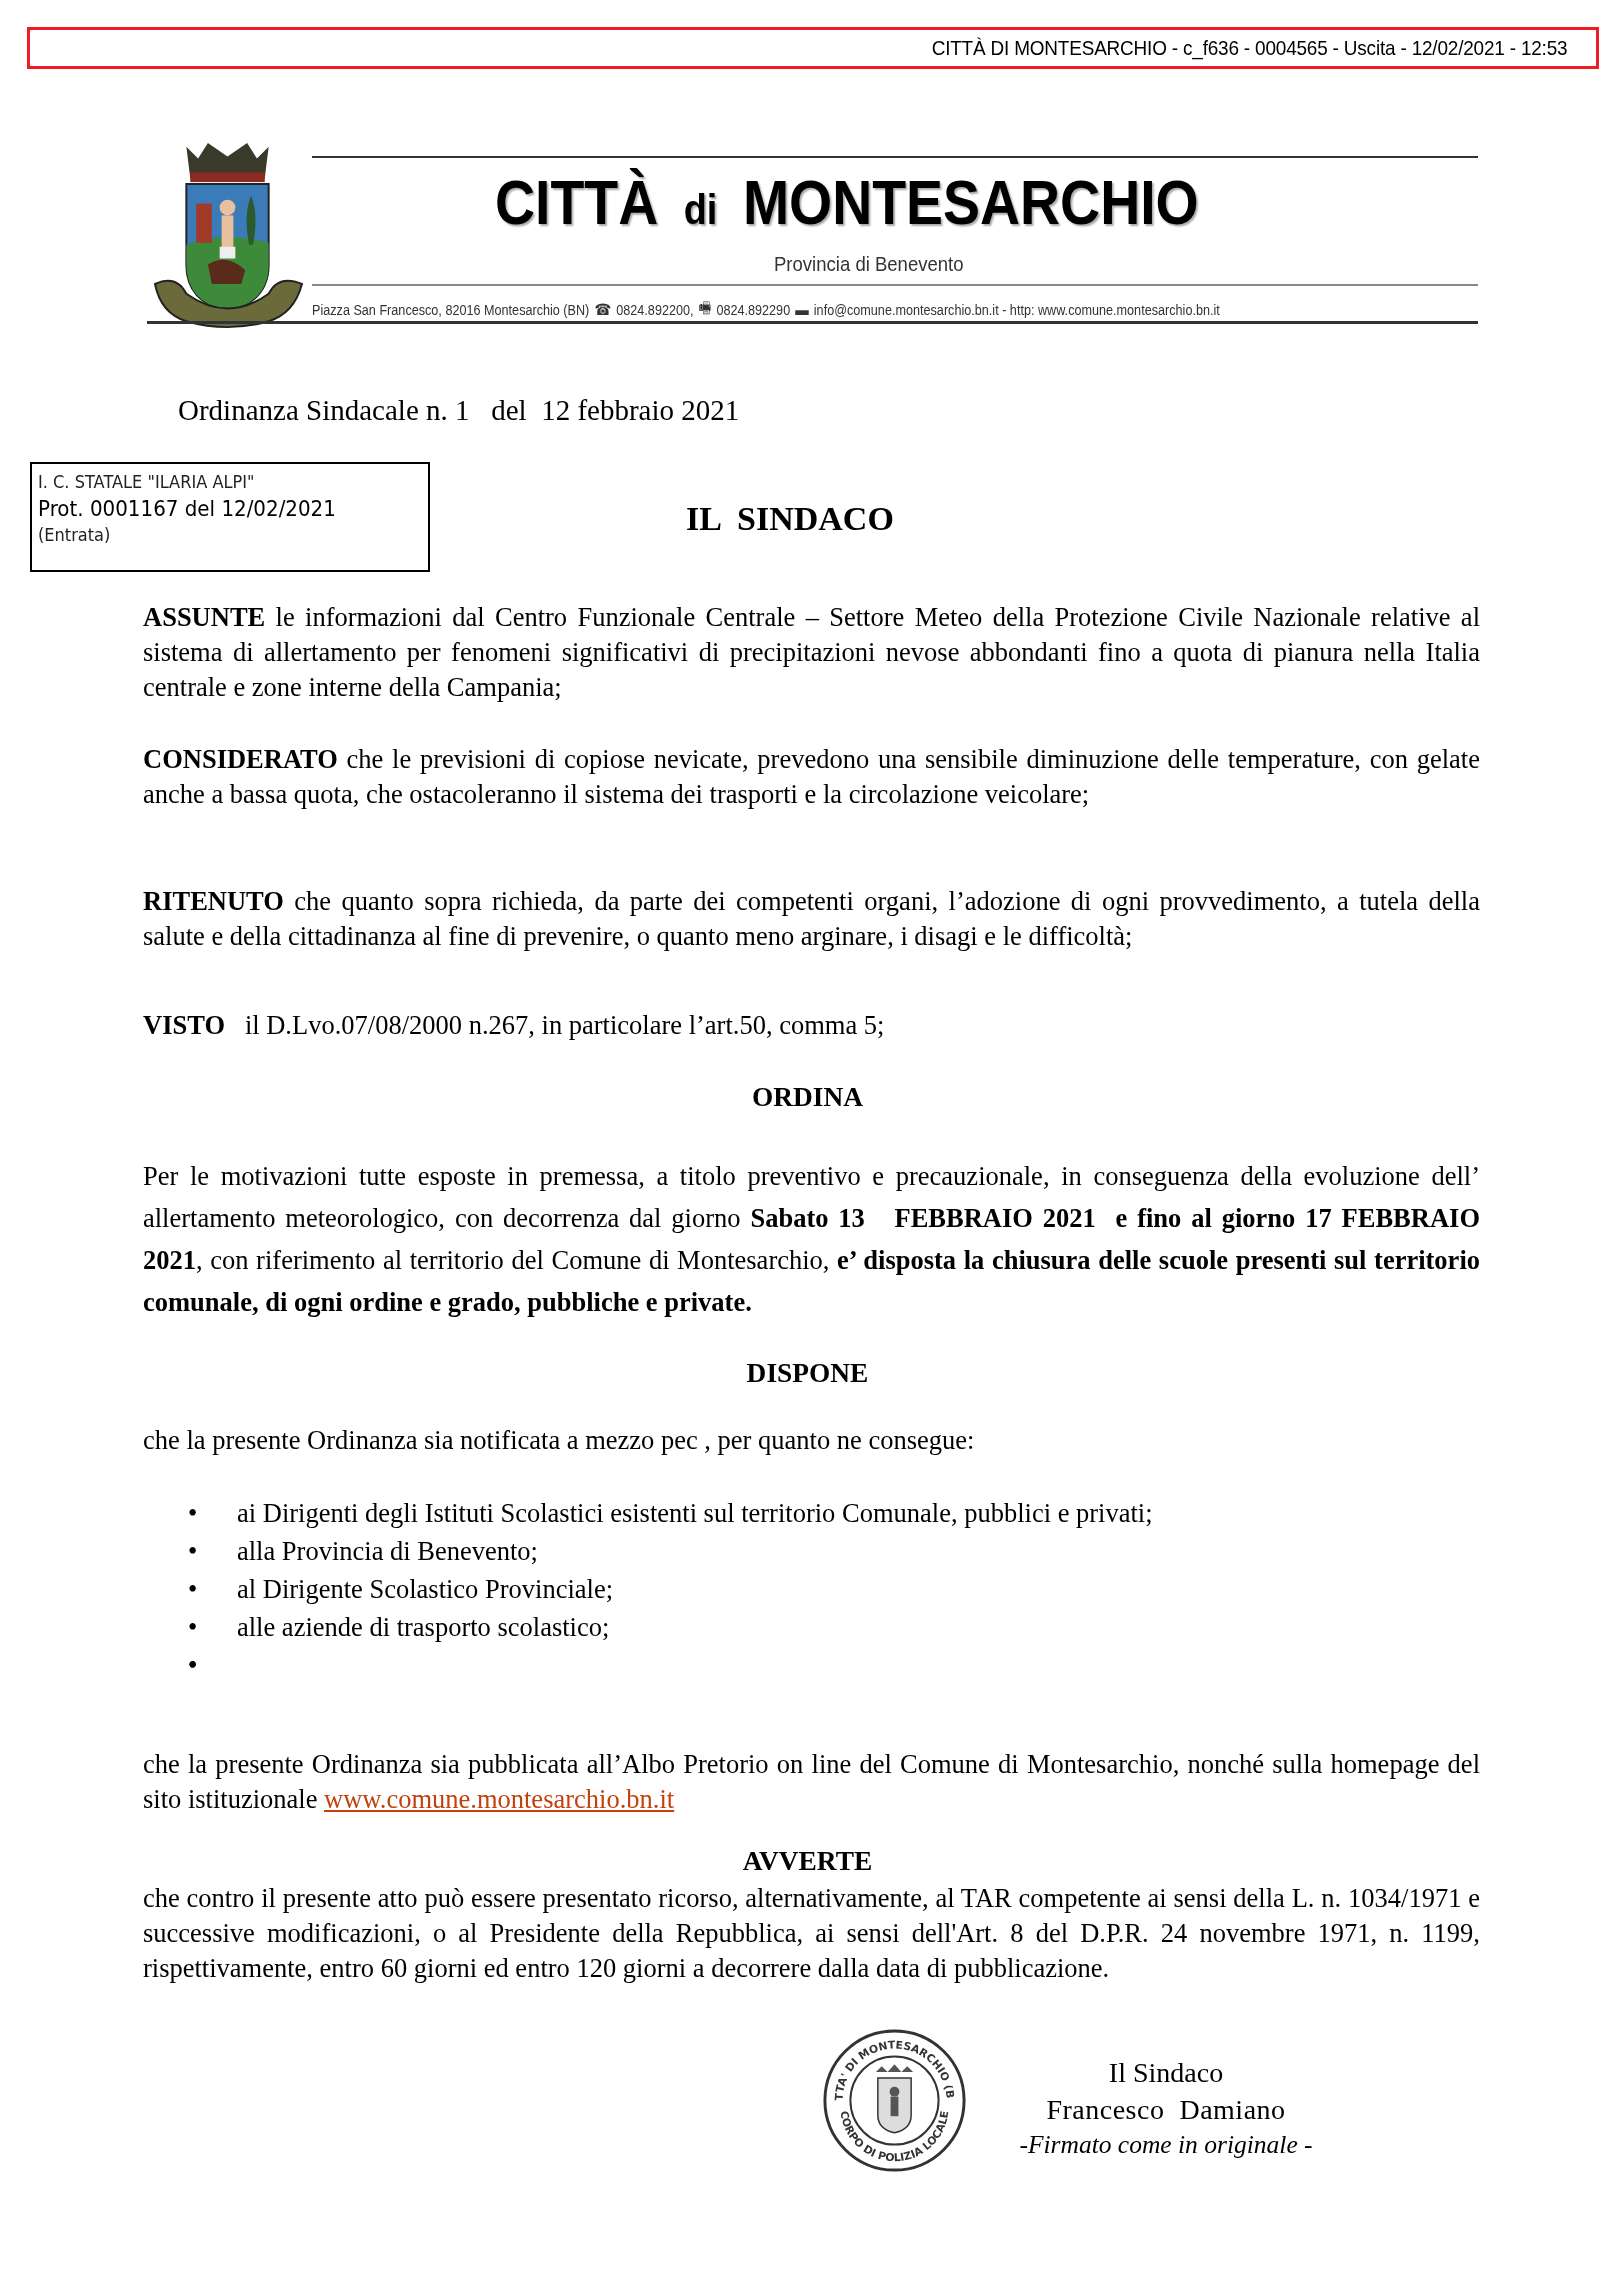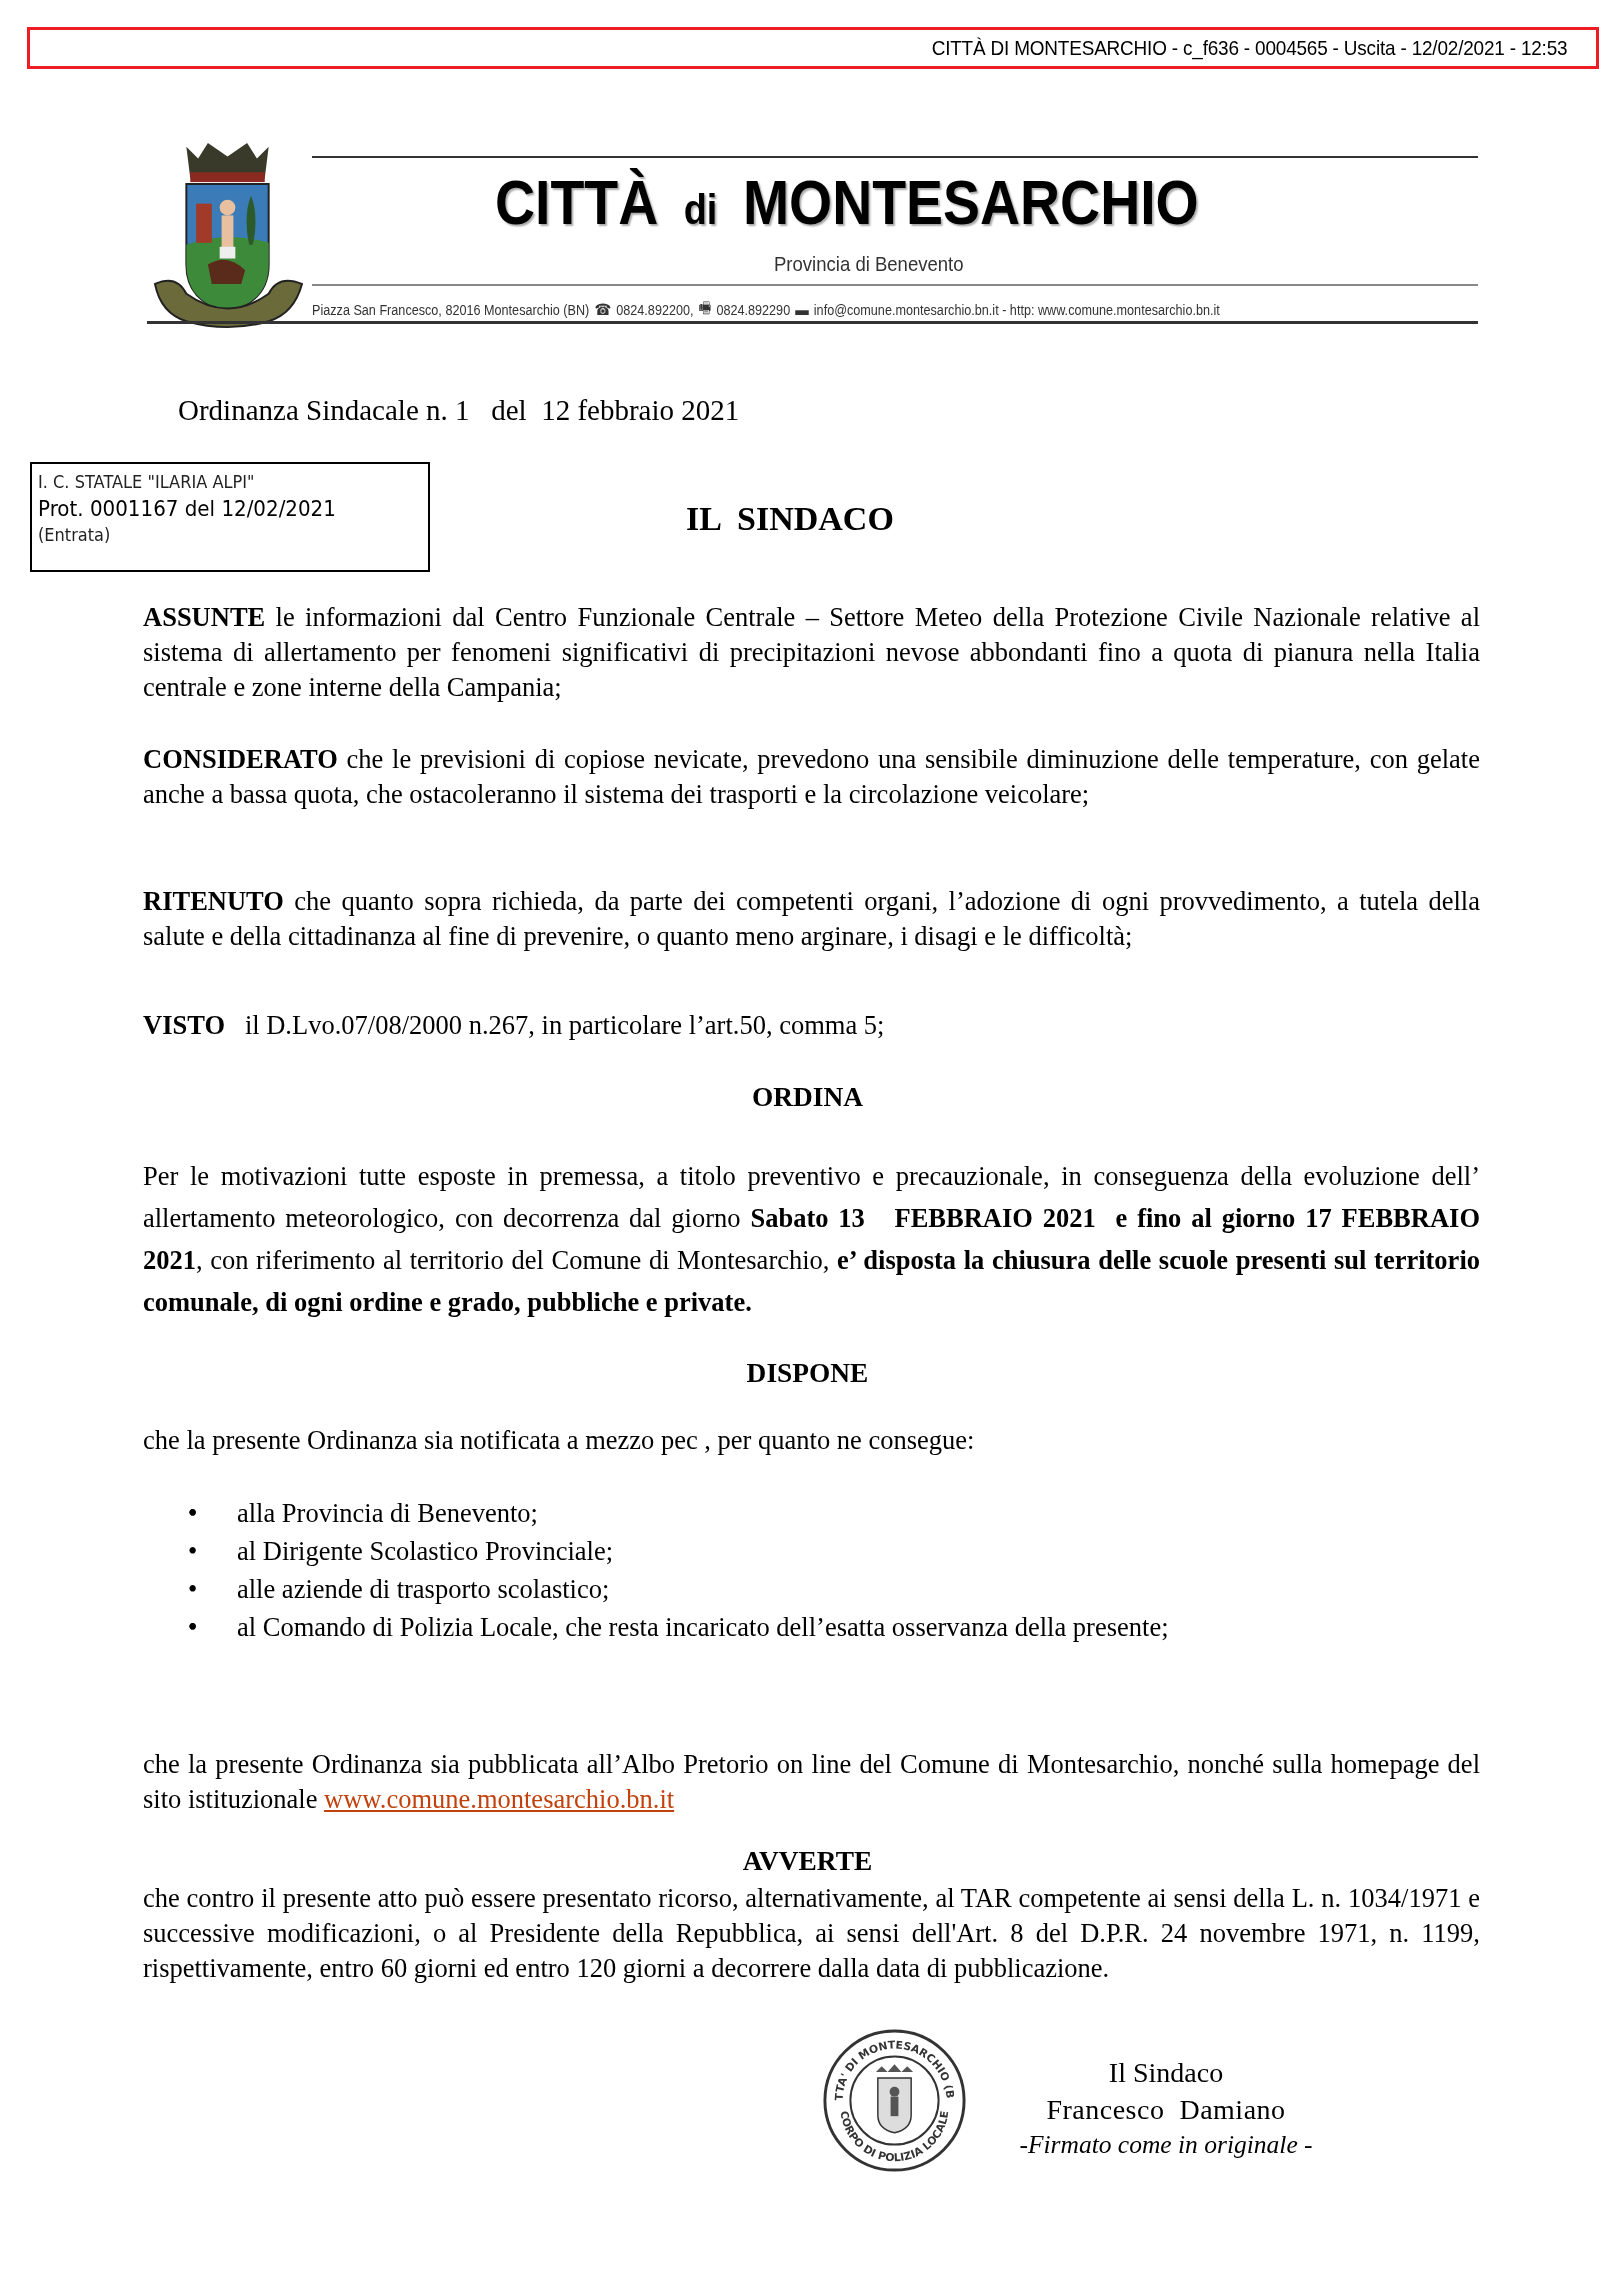--- a/index.html
+++ b/index.html
@@ -104,26 +104,26 @@
 
 <p class="body" style="top:1008px; margin:0; white-space:pre;"><b>VISTO</b><span>   il D.Lvo.07/08/2000 n.267, in particolare l’art.50, comma 5;</span></p>
 
 <div class="centered" style="top:1082px;">ORDINA</div>
 <p class="body" style="top:1155px; margin:0; line-height:42px;"><span>Per le motivazioni tutte esposte in premessa, a titolo preventivo e precauzionale, in conseguenza della evoluzione dell’ allertamento meteorologico, con decorrenza dal giorno </span><b style="white-space:pre-wrap;">Sabato 13   FEBBRAIO 2021  e fino al giorno 17 FEBBRAIO 2021</b><span>, con riferimento al territorio del Comune di Montesarchio, </span><b>e’ disposta la chiusura delle scuole presenti sul territorio comunale, di ogni ordine e grado, pubbliche e private.</b></p>
 
 <div class="centered" style="top:1358px;">DISPONE</div>
 <p class="body" style="top:1423px; margin:0;">che la presente Ordinanza sia notificata a mezzo pec , per quanto ne consegue:</p>
 
 <ul class="recipients">
-  <li><span class="bullet">•</span></li>
+  <li><span class="bullet">•</span><span>ai Dirigenti degli Istituti  Scolastici esistenti sul territorio Comunale, pubblici e privati;</span></li>
   <li><span class="bullet">•</span><span>alla Provincia di Benevento;</span></li>
   <li><span class="bullet">•</span><span>al Dirigente Scolastico Provinciale;</span></li>
   <li><span class="bullet">•</span><span>alle aziende di trasporto scolastico;</span></li>
   <li><span class="bullet">•</span></li>
-  <li><span class="bullet">•</span><span>al Comando di Polizia Locale, che resta incaricato dell’esatta osservanza della presente;</span></li>
+  <li><span class="bullet">•</span></li>
 </ul>
 
 <p class="body" style="top:1747px; margin:0;"><span>che la presente Ordinanza sia  pubblicata all’Albo Pretorio on line del Comune di Montesarchio, nonché sulla homepage del sito istituzionale </span><a class="site-link" href="#">www.comune.montesarchio.bn.it</a></p>
 
 <div class="centered" style="top:1846px; font-weight:bold;">AVVERTE</div>
 <p class="body" style="top:1881px; margin:0;">che contro il presente atto può essere presentato ricorso, alternativamente, al TAR competente ai sensi della L. n. 1034/1971 e successive modificazioni, o al Presidente della Repubblica, ai sensi dell'Art. 8 del D.P.R. 24 novembre 1971, n. 1199, rispettivamente, entro 60 giorni ed entro 120 giorni a decorrere dalla data di pubblicazione.</p>
 
 <svg class="seal" viewBox="0 0 150 150">
   <defs>
     <path id="sealTop" d="M22 75 A53 53 0 0 1 128 75"></path>

